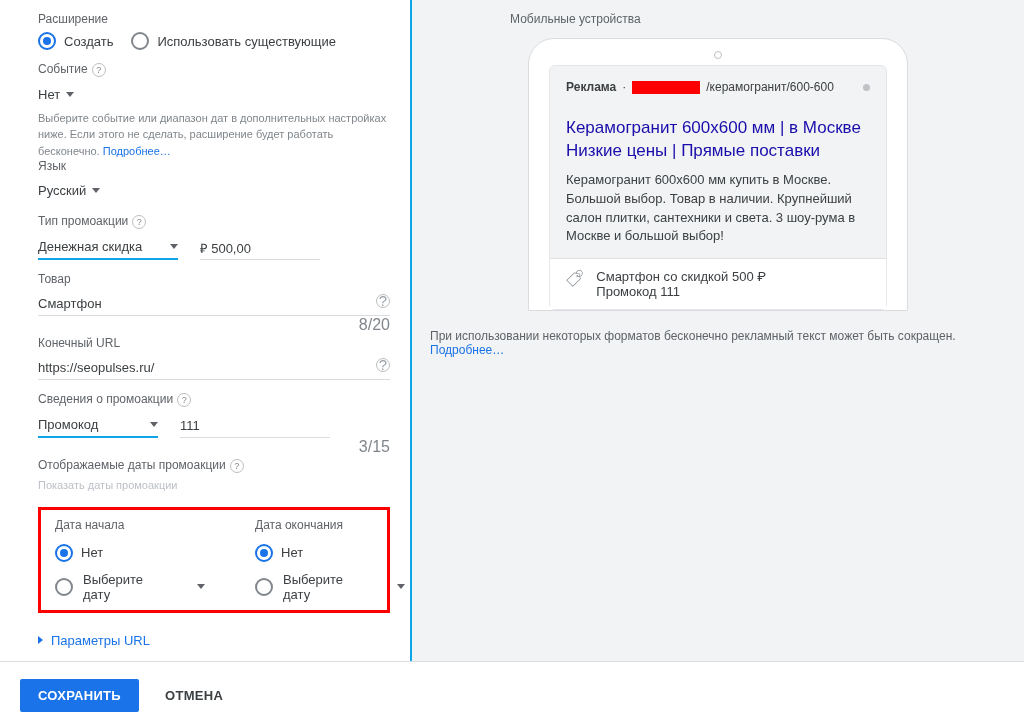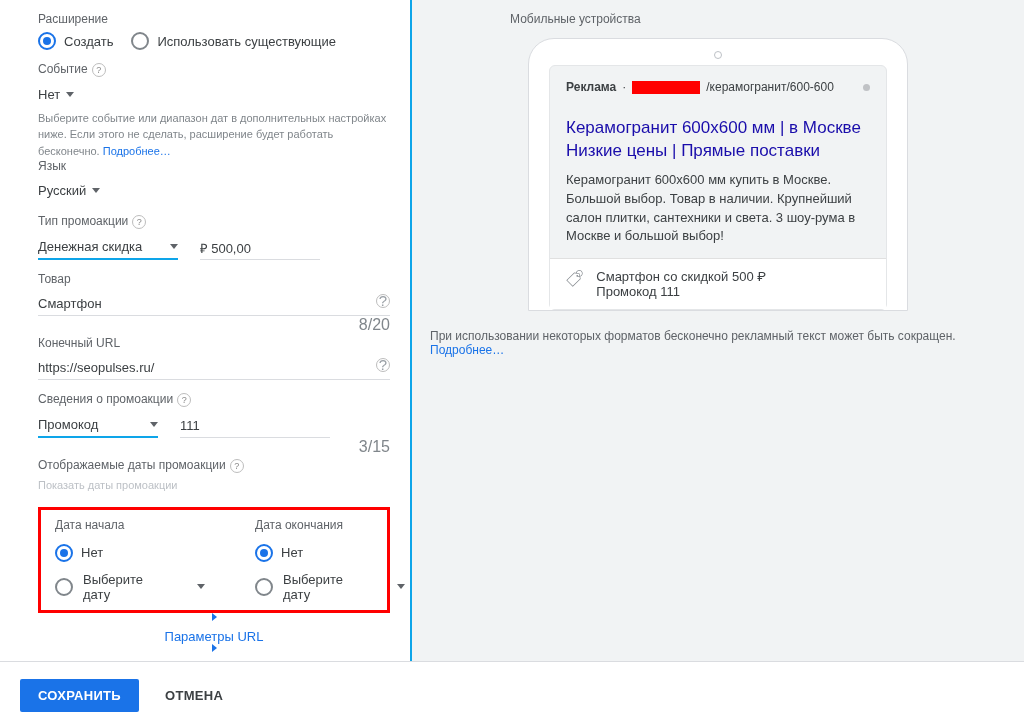--- a/index.html
+++ b/index.html
@@ -123,21 +123,21 @@
   .date-col { display: flex; flex-direction: column; gap: 10px; min-width: 150px;}
   .date-col .section-label { margin: 0 0 2px 0;}
   .date-select {
     display: flex; align-items: center; gap: 10px;
   }
   .date-select .dropdown-inner { display:flex; align-items:center; gap:30px; color:#3c4043; }
 
   .expand-link {
     display: flex; align-items: center; gap: 8px;
     color: #1a73e8; font-size: 13px;
-    margin-top: 0; cursor: pointer; flex-direction: column;
+    margin-top: 20px; cursor: pointer;
   }
   .chev-right {
     width: 0; height: 0;
     border-top: 4px solid transparent;
     border-bottom: 4px solid transparent;
     border-left: 5px solid #1a73e8;
   }
 
   
   .preview-label { font-size: 12px; color: #5f6368; margin-bottom: 12px; padding-left: 80px;}

